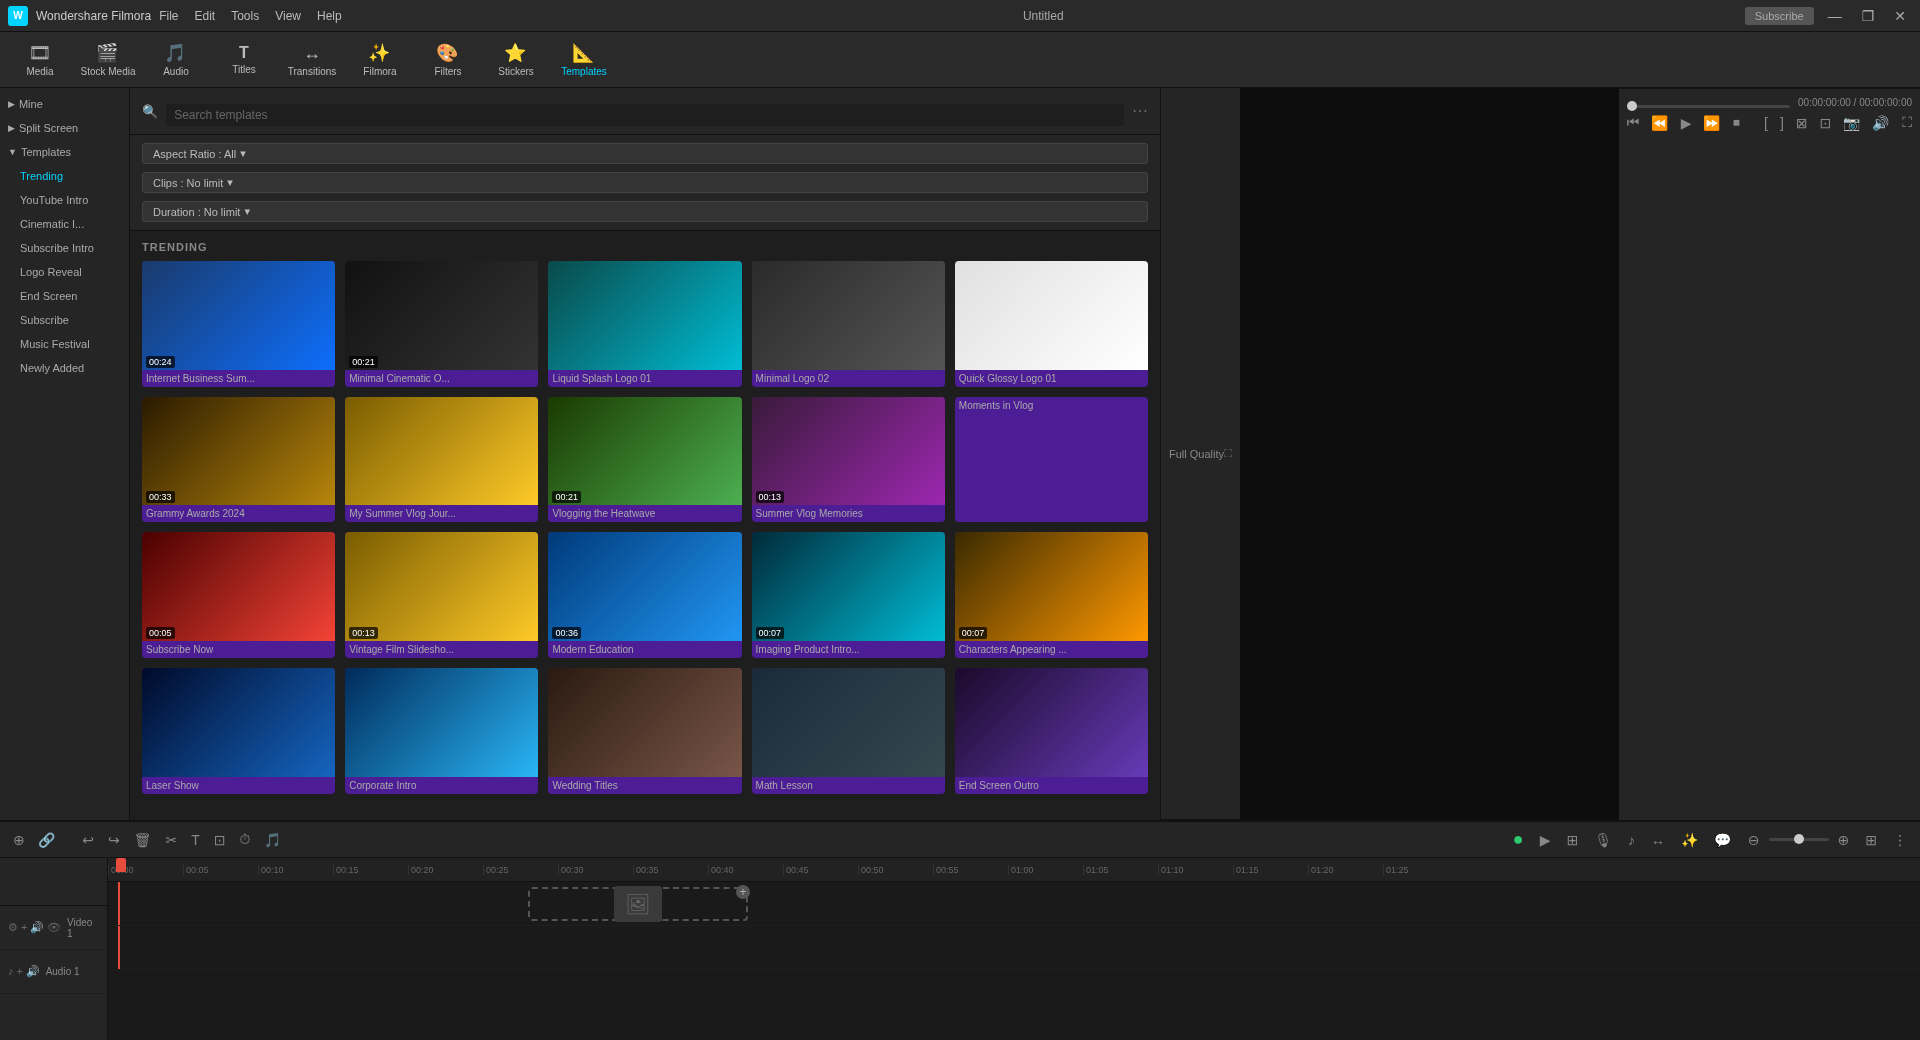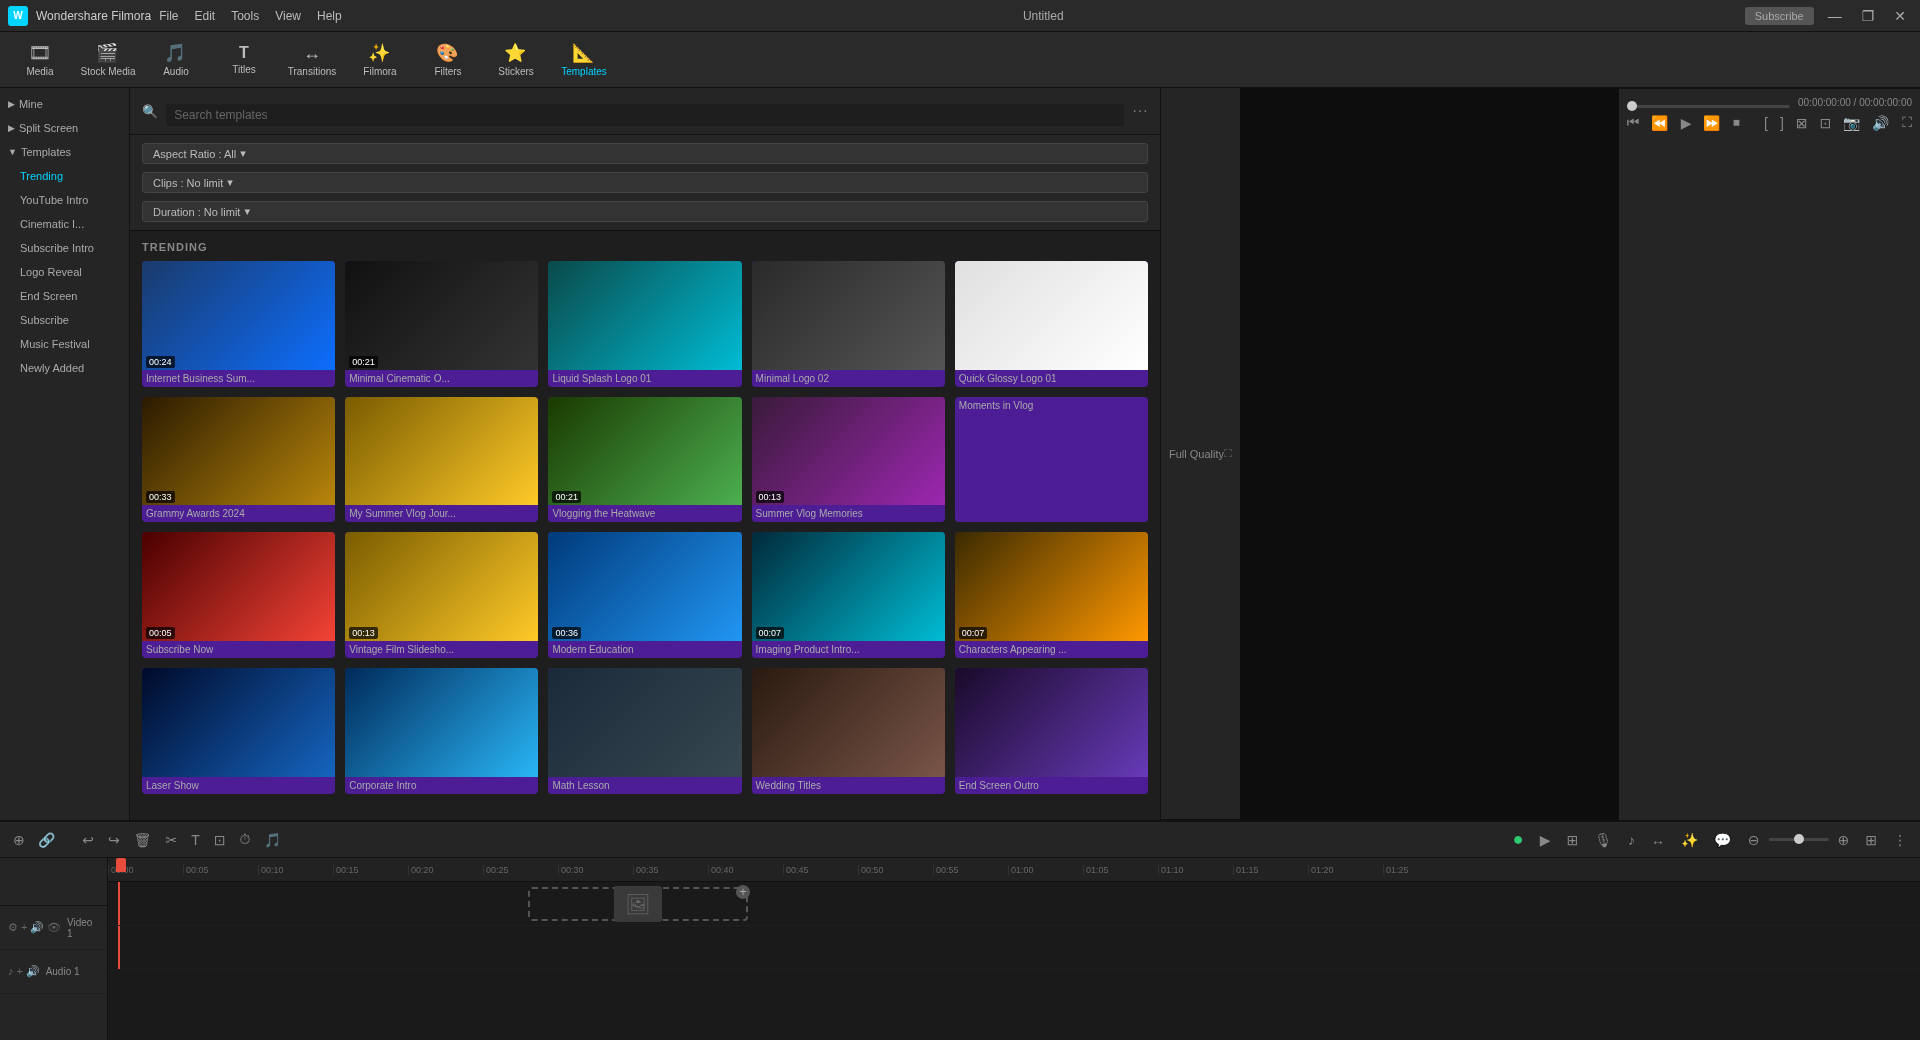--- a/index.html
+++ b/index.html
@@ -435,30 +435,30 @@
       </div>
       <div class="template-name">Laser Show</div>
     </div>
           <div class="template-card">
       <div class="template-thumb thumb-corp">
         
       </div>
       <div class="template-name">Corporate Intro</div>
     </div>
           <div class="template-card">
+      <div class="template-thumb thumb-text">
+        
+      </div>
+      <div class="template-name">Wedding Titles</div>
+    </div>
+          <div class="template-card">
       <div class="template-thumb thumb-math">
         
       </div>
       <div class="template-name">Math Lesson</div>
-    </div>
-          <div class="template-card">
-      <div class="template-thumb thumb-text">
-        
-      </div>
-      <div class="template-name">Wedding Titles</div>
     </div>
           <div class="template-card">
       <div class="template-thumb thumb-end">
         
       </div>
       <div class="template-name">End Screen Outro</div>
     </div>
         </div>
     </div>
   </div>

